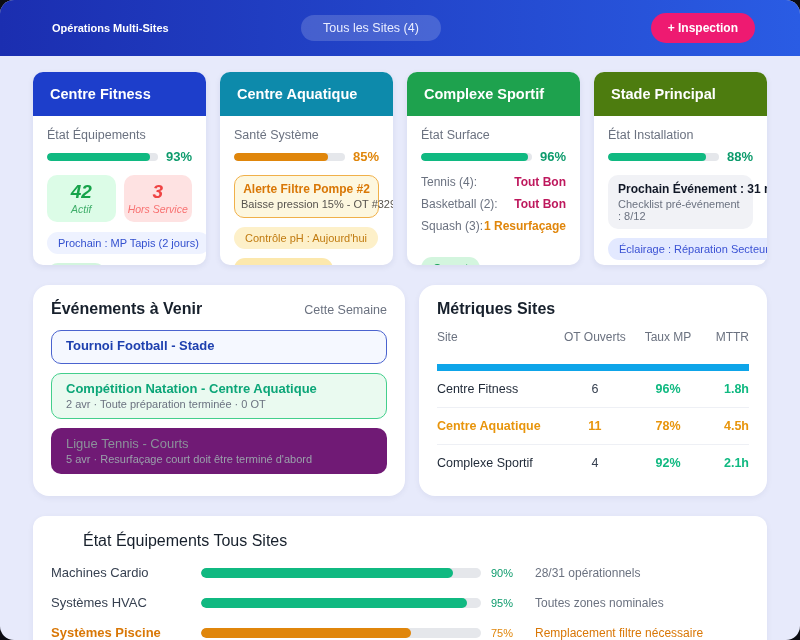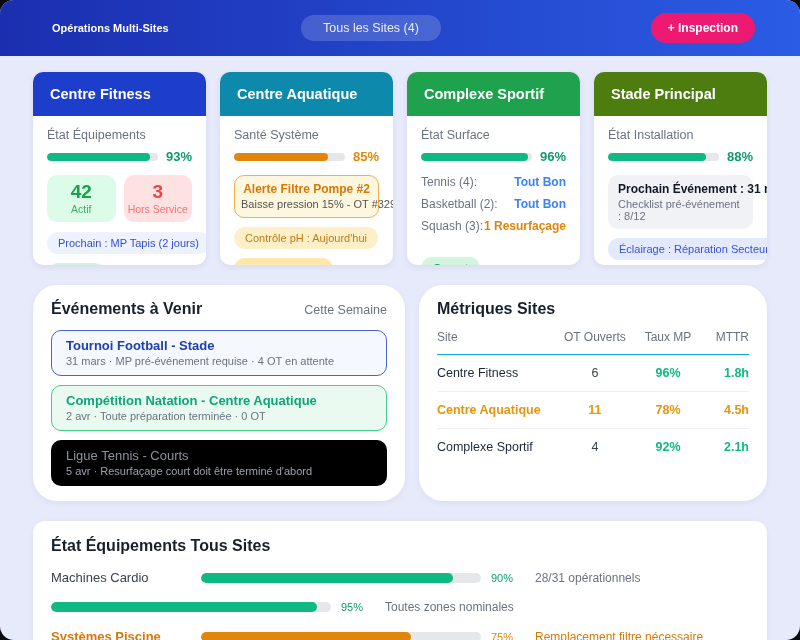--- a/index.html
+++ b/index.html
@@ -25,21 +25,21 @@
   .hdr-purple { background:#4d7c0f; }
   .card-body { padding:12px 14px 10px; }
   .metric-label { color:#6b7280; font-size:12.5px; margin-bottom:7px; }
   .bar-row { display:flex; align-items:center; gap:8px; margin-bottom:11px; }
   .bar-track { flex:1; height:8px; background:#e5e7eb; border-radius:4px; overflow:hidden; }
   .bar-fill { height:100%; border-radius:4px; }
   .fill-green { background:#10b981; } .fill-orange { background:#e0860b; }
   .bar-pct { font-size:13px; font-weight:bold; }
   .pct-green { color:#0d9b6c; } .pct-orange { color:#e0860b; }
 
-  .stats { display:flex; gap:8px; margin-bottom:10px; }
+  .stats { display:flex; gap:8px; margin-bottom:10px;font-style:italic; }
   .stat { flex:1; border-radius:10px; text-align:center; padding:6px 4px 7px; }
   .stat-green { background:#dcfce7; }
   .stat-red   { background:#fee2e2; }
   .stat-value { font-size:19px; font-weight:800; }
   .stat-label { font-size:10.5px; }
   .stat-green .stat-value { color:#16a34a; } .stat-green .stat-label { color:#3fae6a; }
   .stat-red .stat-value { color:#ef4444; } .stat-red .stat-label { color:#f87171; }
 
   .pill { display:inline-block; font-size:11px; padding:5px 11px; border-radius:12px; margin-bottom:9px; white-space:nowrap; }
   .pill-blue  { background:#eef2ff; color:#3350cf; }
@@ -49,59 +49,59 @@
   .badge-green { background:#d3f5de; color:#1da35b; }
   .badge-amber { background:#fce8ad; color:#c07b10; }
 
   .alert-box { border:1.5px solid #f0b04a; background:#fdf7df; border-radius:10px; padding:6px 6px 7px; margin-bottom:9px; text-align:center; }
   .alert-title { color:#d97706; font-weight:bold; font-size:12px; margin-bottom:2px; }
   .alert-sub { color:#57534e; font-size:11px; white-space:nowrap; }
 
   .surface-row { display:flex; justify-content:space-between; font-size:12px; margin-bottom:8px; }
   .surface-row .lbl { color:#6b7280; }
   .surface-row .val { font-weight:bold; }
-  .val-good { color:#3b82f6; } .val-warn { color:#e0860b; }
+  .val-good { color:#be185d; } .val-warn { color:#e0860b; }
   .mt16 { margin-top:16px; }
 
   .info-box { background:#f1f2f6; border-radius:10px; padding:7px 10px; margin-bottom:9px; }
   .info-title { font-size:12px; font-weight:bold; color:#111827; white-space:nowrap; }
   .info-sub { font-size:11px; color:#6b7280; margin-top:2px; }
 
   
   .mid { display:grid; grid-template-columns:374fr 350fr; gap:14px; margin-top:20px; }
-  .panel { background:#fff; border-radius:24px; padding:15px 18px; box-shadow:0 2px 6px rgba(30,40,90,.06); min-height:170px; }
+  .panel { background:#fff; border-radius:16px; padding:15px 18px; box-shadow:0 2px 6px rgba(30,40,90,.06); min-height:170px; }
   .panel-head { display:flex; justify-content:space-between; align-items:baseline; margin-bottom:12px; }
   .panel-title { font-size:16px; font-weight:800; color:#17202c; }
   .panel-sub { font-size:12.5px; color:#6b7280; }
 
   .event { border-radius:10px; padding:7px 14px 8px; margin-bottom:9px; border:1.5px solid transparent; cursor:pointer; }
   .event:last-child { margin-bottom:0; }
   .event-info    { background:#f5f8ff; border-color:#4a63cf; }
   .event-success { background:#eafaf0; border-color:#43cf8c; }
-  .event-muted   { background:#000000; }
+  .event-muted   { background:#701a75; }
   .event-title { font-size:13px; font-weight:bold; margin-bottom:2px; }
   .event-info .event-title { color:#1e40af; }
   .event-success .event-title { color:#0ca678; }
   .event-muted .event-title { color:#8b919a; font-weight:normal; }
   .event-detail { font-size:11px; color:#6b7280; }
   .event-muted .event-detail { color:#9aa1ab; }
 
   .tgrid { display:grid; grid-template-columns:1.5fr 1fr .85fr .6fr; align-items:center; }
-  .thead { font-size:12px; color:#6b7280; padding-bottom:10px; border-bottom:1px solid #0ea5e9; }
+  .thead { font-size:12px; color:#6b7280; padding-bottom:20px; border-bottom:7px solid #0ea5e9; }
   .trow { font-size:12.5px; padding:11px 0; border-bottom:1px solid #eef0f5; }
   .trow:last-child { border-bottom:none; }
   .c2 { text-align:center; } .c3 { text-align:center; } .c4 { text-align:right; }
   .t-site { color:#1f2937; } .t-ot { color:#374151; }
   .t-good { color:#10b981; font-weight:bold; }
   .row-warn .t-site { color:#e8950c; font-weight:bold; }
   .row-warn .t-ot, .row-warn .t-val { color:#e8950c; font-weight:bold; }
 
   
   .equip { margin-top:20px; background:#fff; border-radius:12px; padding:16px 18px 6px; box-shadow:0 2px 6px rgba(30,40,90,.06); }
-  .equip-title { font-size:16px; font-weight:700; color:#17202c; margin-bottom:15px; }
+  .equip-title { font-size:16px; font-weight:400; color:#17202c; margin-bottom:15px;margin-left:32px; }
   .equip-row { display:flex; align-items:center; margin-bottom:15px; }
   .equip-label { width:150px; font-size:13px; color:#374151; }
   .lbl-warn { color:#d97706; font-weight:bold; }
   .equip-track { width:280px; height:10px; background:#e5e7eb; border-radius:5px; overflow:hidden; margin-right:10px; }
   .equip-fill { height:100%; border-radius:5px; }
   .equip-pct { width:44px; font-size:11px; font-weight:normal; }
   .equip-note { font-size:12px; color:#6b7280; }
   .note-warn { color:#d97706; }
 </style>
 </head>
@@ -211,21 +211,20 @@
 
     <div class="mid">
 
       <div class="panel">
         <div class="panel-head">
           <div class="panel-title">Événements à Venir</div>
           <div class="panel-sub">Cette Semaine</div>
         </div>
         <div class="event event-info">
           <div class="event-title">Tournoi Football - Stade</div>
-          <div class="event-detail">31 mars · MP pré-événement requise · 4 OT en attente</div>
         </div>
         <div class="event event-success">
           <div class="event-title">Compétition Natation - Centre Aquatique</div>
           <div class="event-detail">2 avr · Toute préparation terminée · 0 OT</div>
         </div>
         <div class="event event-muted">
           <div class="event-title">Ligue Tennis - Courts</div>
           <div class="event-detail">5 avr · Resurfaçage court doit être terminé d'abord</div>
         </div>
       </div>
@@ -267,20 +266,21 @@
       <div class="equip-row">
         <span class="equip-label">Machines Cardio</span>
         <span class="equip-track">
             <span class="equip-fill fill-green" style="display: block; width: 90%;"></span>
           </span>
         <span class="equip-pct pct-green">90%</span>
         <span class="equip-note">28/31 opérationnels</span>
       </div>
 
       <div class="equip-row">
+        <span class="equip-label">Systèmes HVAC</span>
         <span class="equip-track">
             <span class="equip-fill fill-green" style="display: block; width: 95%;"></span>
           </span>
         <span class="equip-pct pct-green">95%</span>
         <span class="equip-note">Toutes zones nominales</span>
       </div>
 
       <div class="equip-row">
         <span class="equip-label lbl-warn">Systèmes Piscine</span>
         <span class="equip-track">

